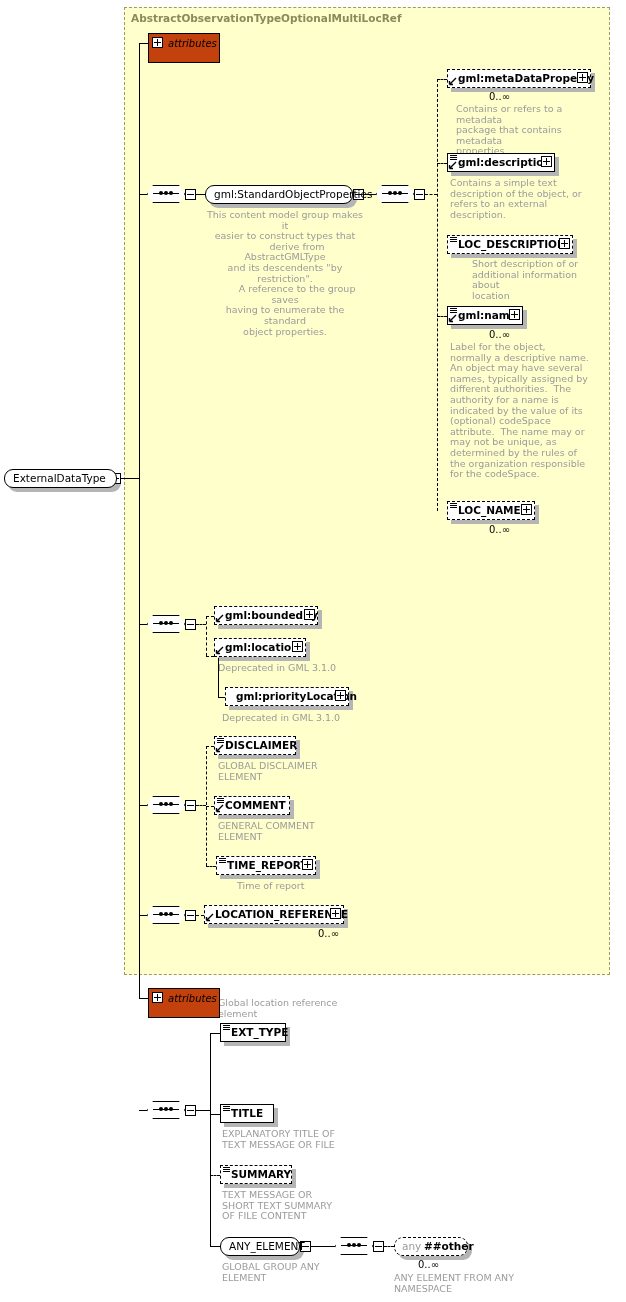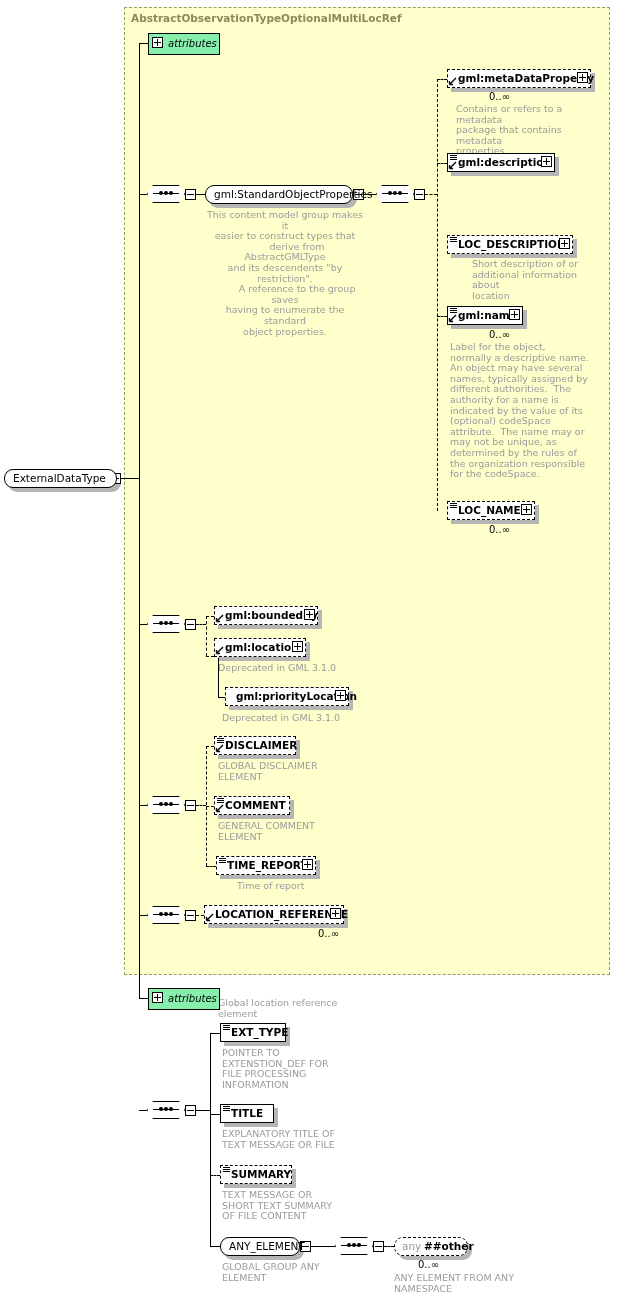--- a/index.html
+++ b/index.html
@@ -122,21 +122,21 @@
     position:absolute;z-index:2;left:8px;top:3px;font-size:10.5px;color:#9a9a9a;
     line-height:13px;
   }
   .anyel .lbl-ns{
     position:absolute;z-index:2;left:30px;top:3px;font-size:10.5px;font-weight:bold;color:#000;
     line-height:13px;
   }
 
   
   .attrs{
-    position:absolute;height:22px;background:#86efac;border:1px solid #000;
+    position:absolute;height:30px;background:#c2410c;border:1px solid #000;
     box-sizing:border-box;
   }
   .attrs .tgl{
     position:absolute;left:3px;top:3px;width:11px;height:11px;background:#fff;
     border:1px solid #000;box-sizing:border-box;
   }
   .attrs .tgl::before{content:"";position:absolute;left:1px;top:4px;width:7px;height:1px;background:#000;}
   .attrs .tgl::after{content:"";position:absolute;left:4px;top:1px;width:1px;height:7px;background:#000;}
   .attrs .label{
     position:absolute;left:19px;top:3px;font-size:10px;font-style:italic;color:#000;
@@ -245,20 +245,24 @@
         <i></i>
       </div>
     <div class="refarrow" style="left:1px;top:8px;">
       <svg width="9" height="9" viewBox="0 0 9 9">
           <path d="M8 1 L1.5 7.5 M1.5 7.5 L1.5 4 M1.5 7.5 L5 7.5" stroke="#000" stroke-width="1.4" fill="none"></path>
         </svg>
     </div>
     <div class="label">gml:description</div>
     <div class="innertog"></div>
   </div>
+  <div class="doc" style="left:450px;top:178px;width:135px;">Contains a simple text
+description of the object, or
+refers to an external
+description.</div>
 
   <div class="el optional" style="left:447px;top:235px;width:126px;">
     <div class="shadow"></div>
     <div class="box"></div>
     <div class="glyph">
         <i></i>
         <i></i>
         <i></i>
       </div>
     <div class="label">LOC_DESCRIPTION</div>
@@ -479,24 +483,20 @@
   <div class="el" style="left:220px;top:1023px;width:66px;">
     <div class="shadow"></div>
     <div class="box"></div>
     <div class="glyph">
         <i></i>
         <i></i>
         <i></i>
       </div>
     <div class="label">EXT_TYPE</div>
   </div>
-  <div class="doc" style="left:222px;top:1048px;width:150px;">POINTER TO
-EXTENSTION_DEF FOR
-FILE PROCESSING
-INFORMATION</div>
 
   <div class="hline" style="left:210px;top:1114px;width:10px;"></div>
   <div class="el" style="left:220px;top:1104px;width:54px;text-align:right;">
     <div class="shadow"></div>
     <div class="box"></div>
     <div class="glyph">
         <i></i>
         <i></i>
         <i></i>
       </div>

